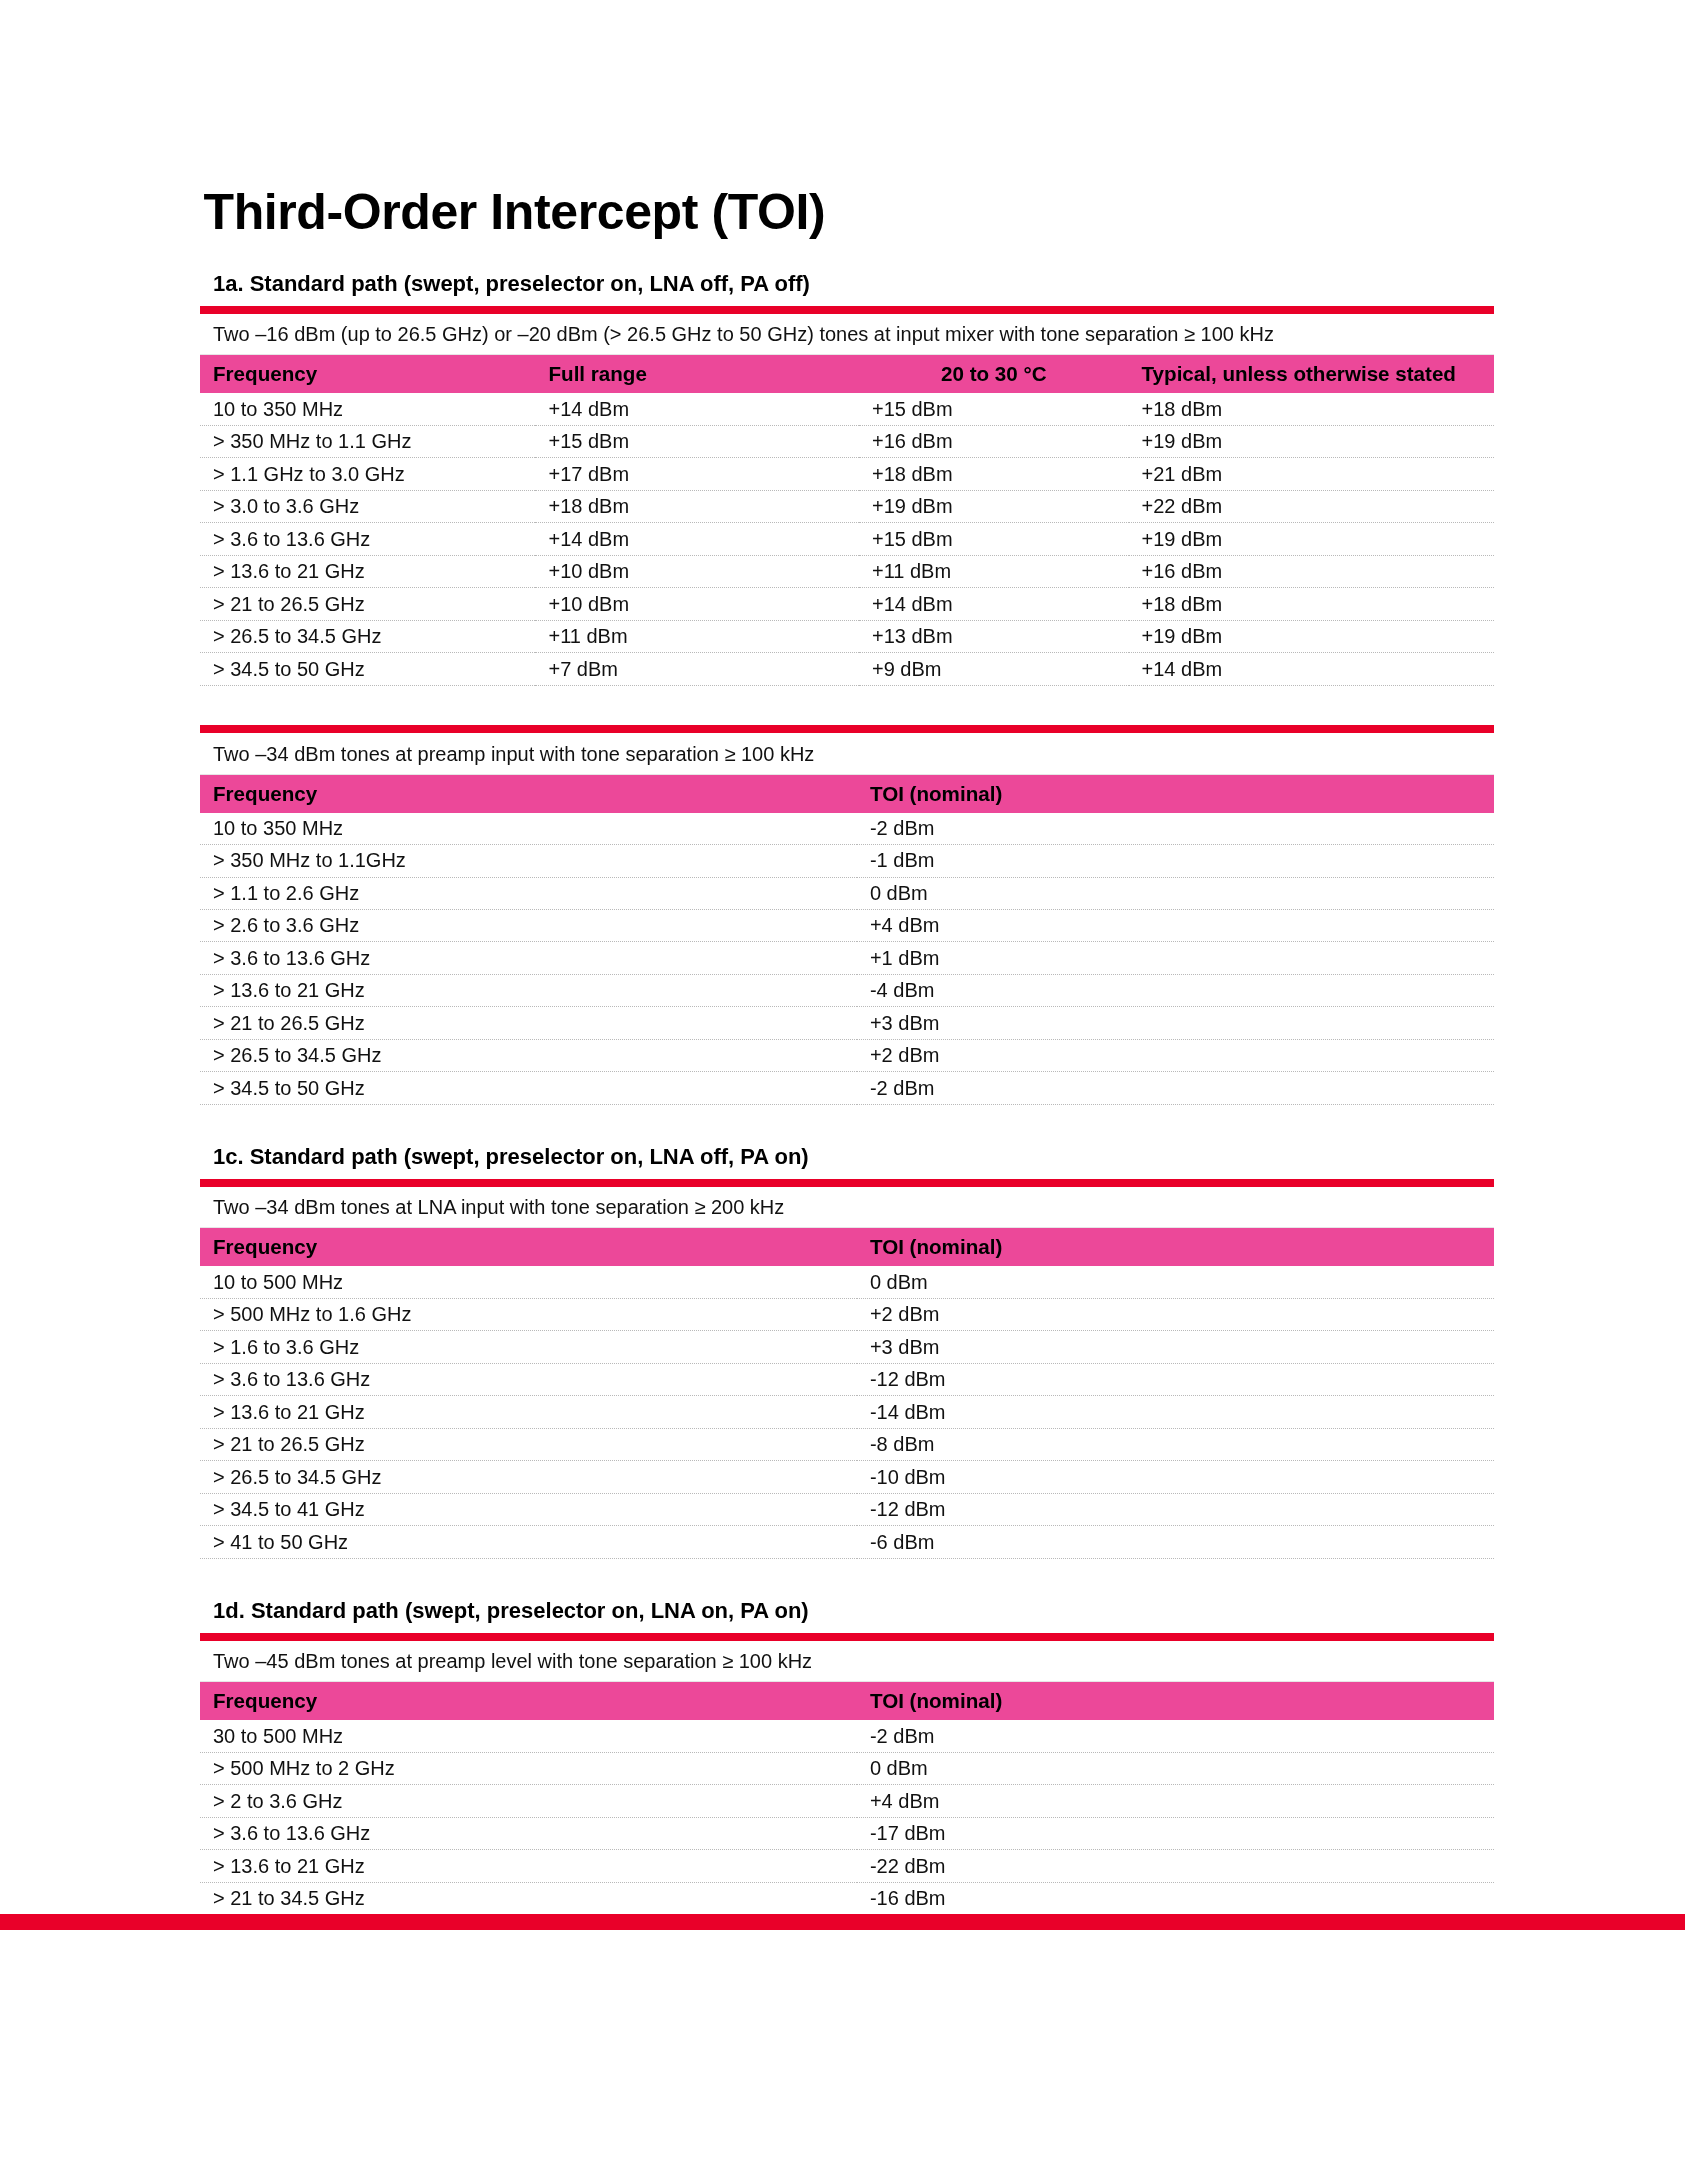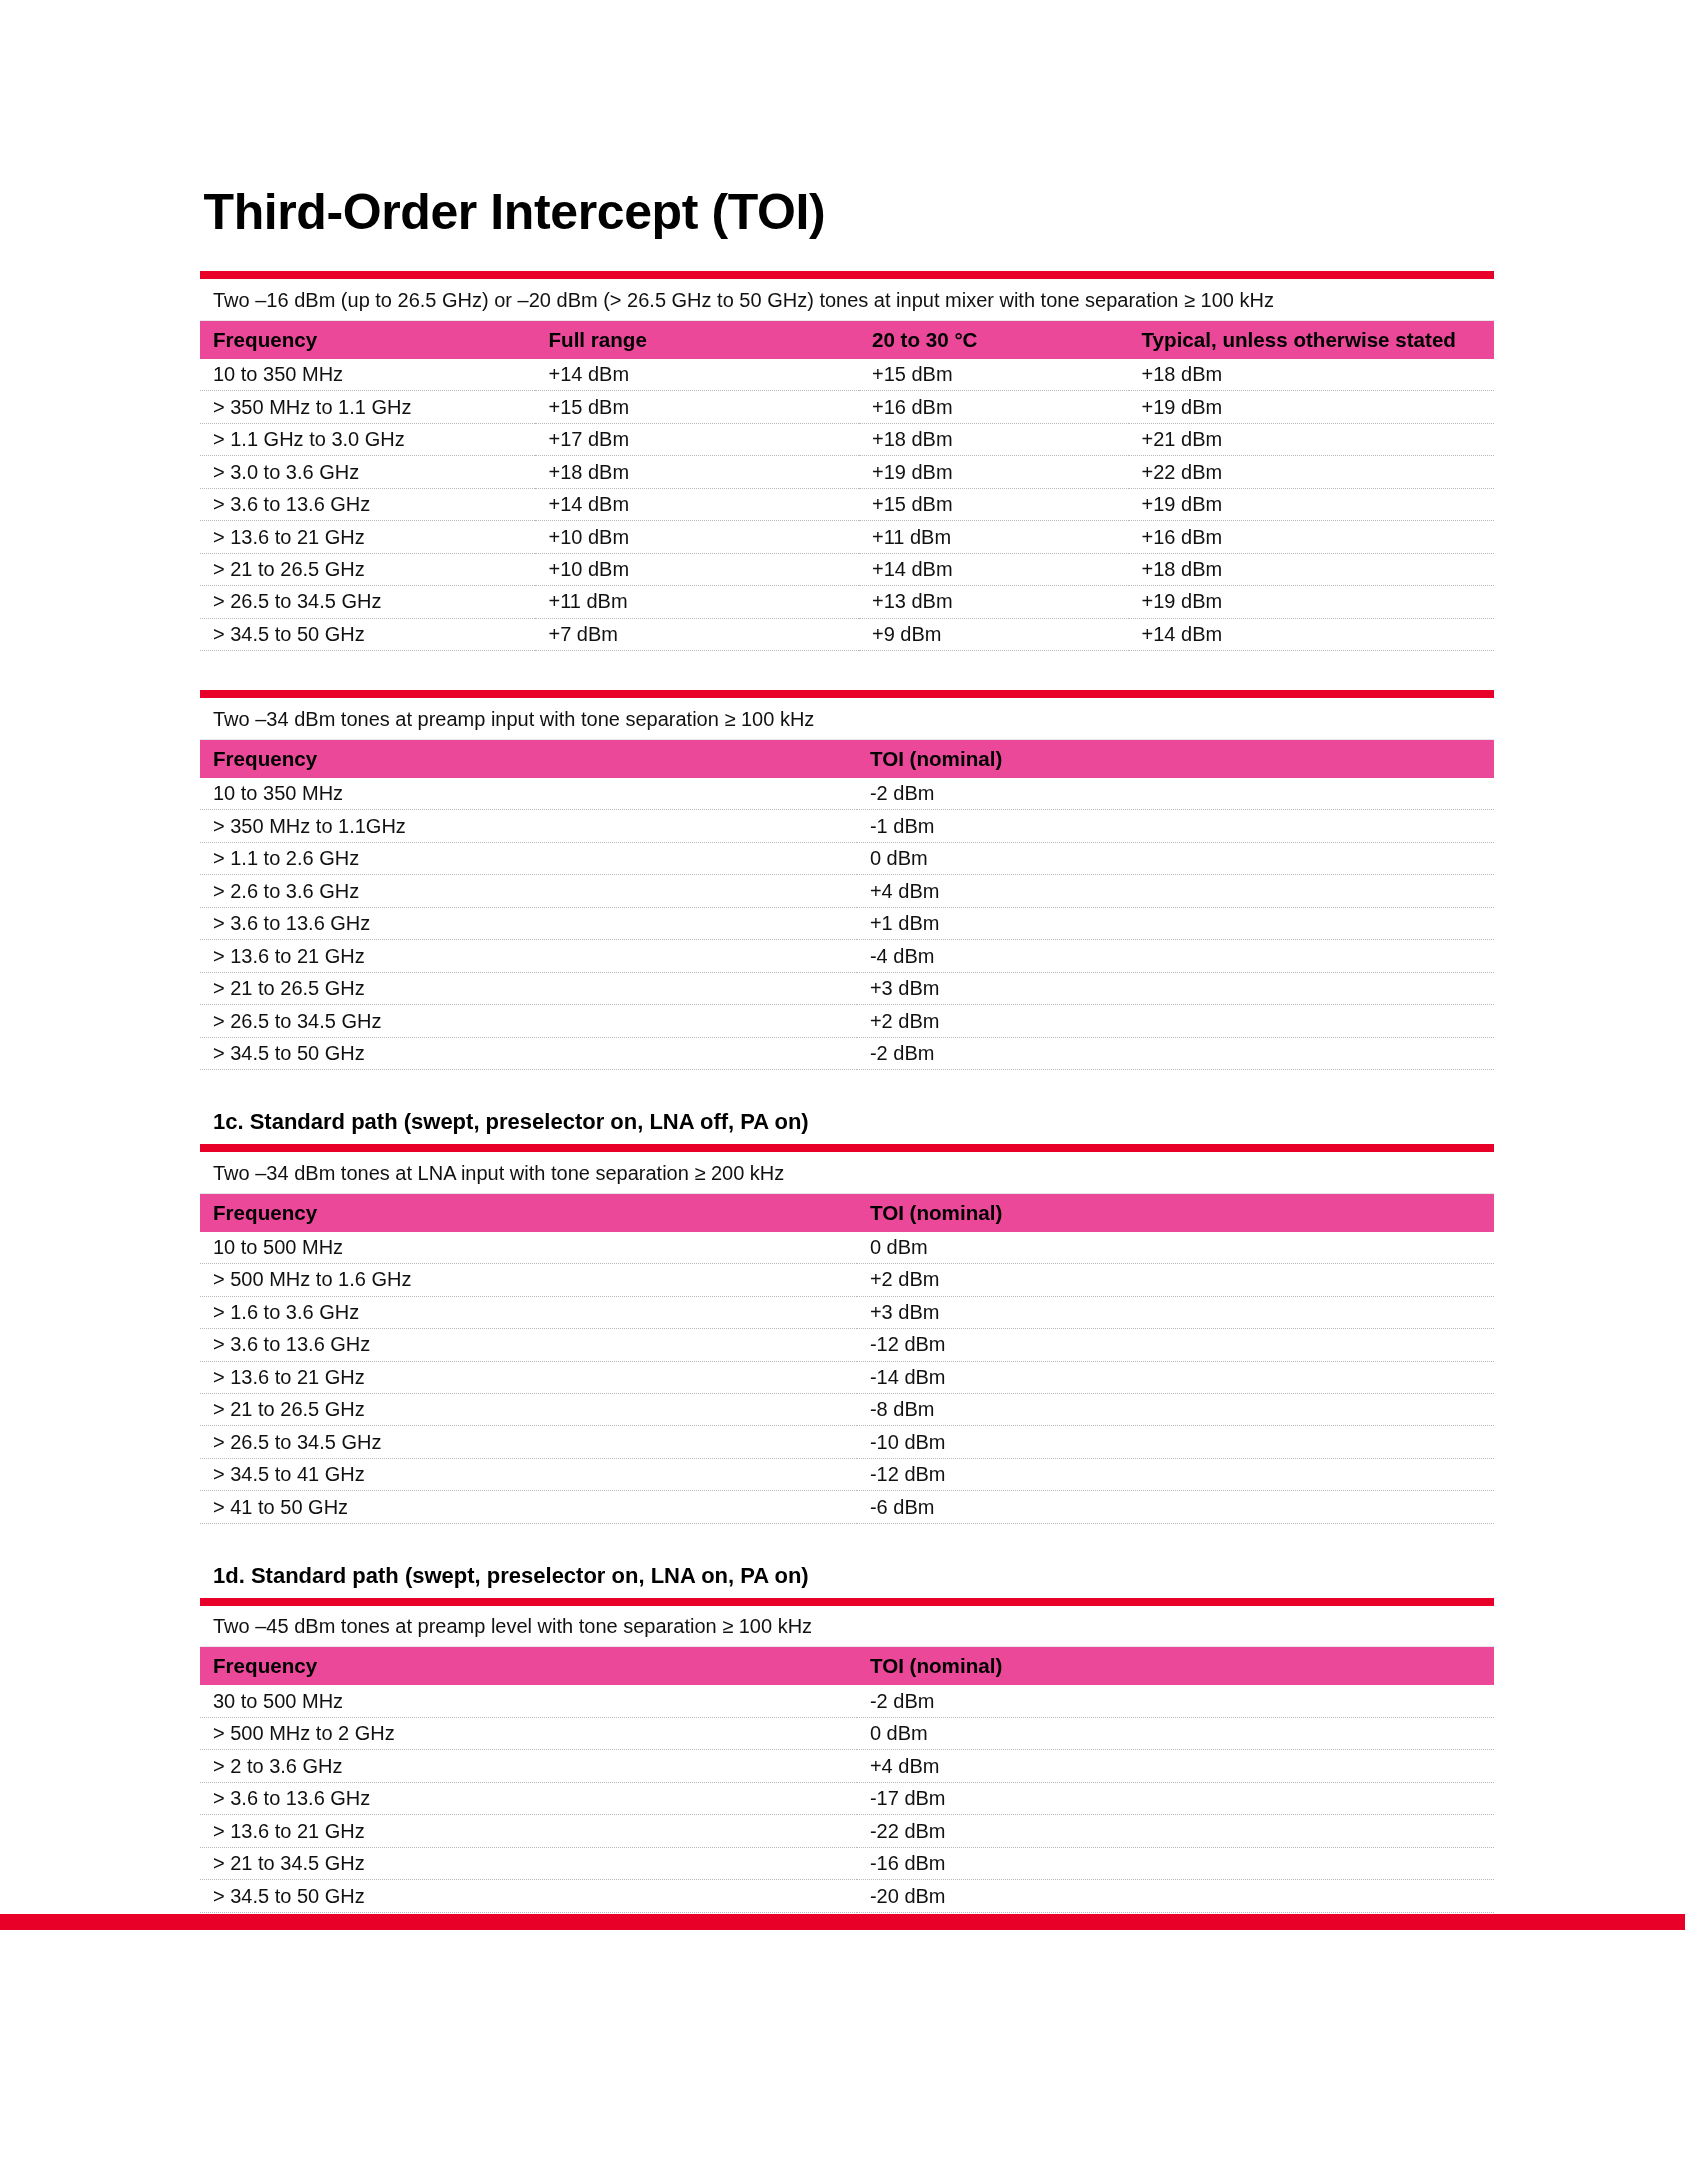--- a/index.html
+++ b/index.html
@@ -60,21 +60,21 @@
     color:#000000;
   }
   .spec-table td{
     padding:4.4px 13px 3.5px 13px;
     border-bottom:0.9px dotted #b9b9b9;
     color:#111111;
     line-height:1.18;
   }
   .cols-4 th:nth-child(1){width:26%;}
   .cols-4 th:nth-child(2){width:25%;}
-  .cols-4 th:nth-child(3){width:20.5%;}
+  .cols-4 th:nth-child(3){width:20.5%;text-align:center;}
   .cols-4 th:nth-child(4){width:28.5%;}
   .cols-2 th:nth-child(1){width:50.8%;}
   .cols-2 th:nth-child(2){width:49.2%;}
 
   .page-footer{
     position:absolute;
     left:200px;
     right:190px;
     top:2024px;
     display:flex;
@@ -120,20 +120,21 @@
 </style>
 </head>
 <body>
 
 <div class="page">
   <div class="content">
 
     <h1 class="page-title">Third-Order Intercept (TOI)</h1>
 
     <section class="spec-section">
+      <h2 class="section-heading">1a. Standard path (swept, preselector on, LNA off, PA off)</h2>
       <div class="accent-bar"></div>
       <p class="section-note">Two –16 dBm (up to 26.5 GHz) or –20 dBm (&gt; 26.5 GHz to 50 GHz) tones at input mixer with tone separation ≥ 100 kHz</p>
       <table class="spec-table cols-4">
         <thead>
           <tr>
               <th>Frequency</th>
               <th>Full range</th>
               <th>20 to 30 °C</th>
               <th>Typical, unless otherwise stated</th>
             </tr>

